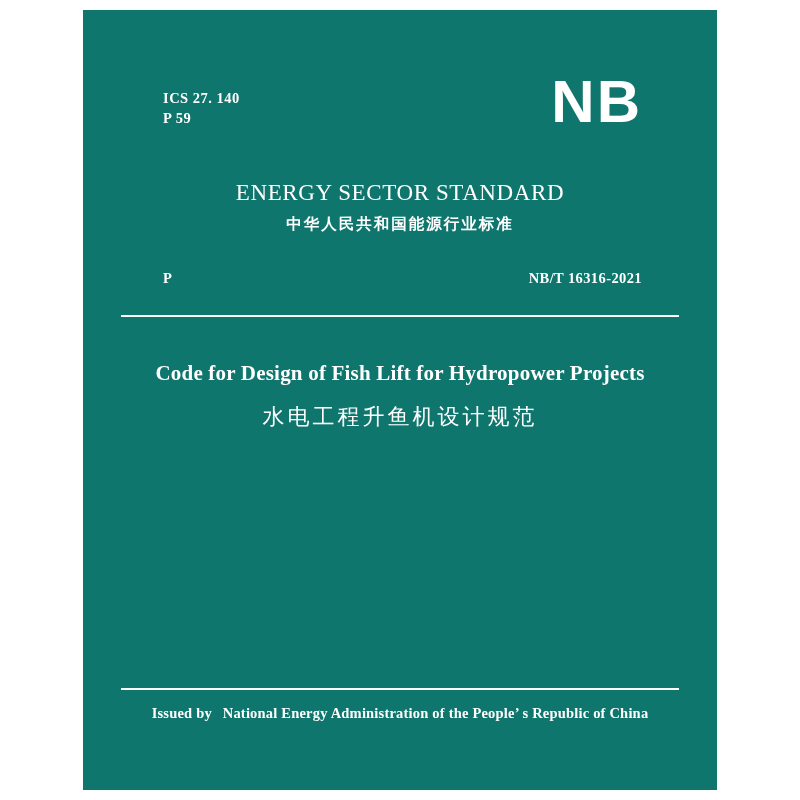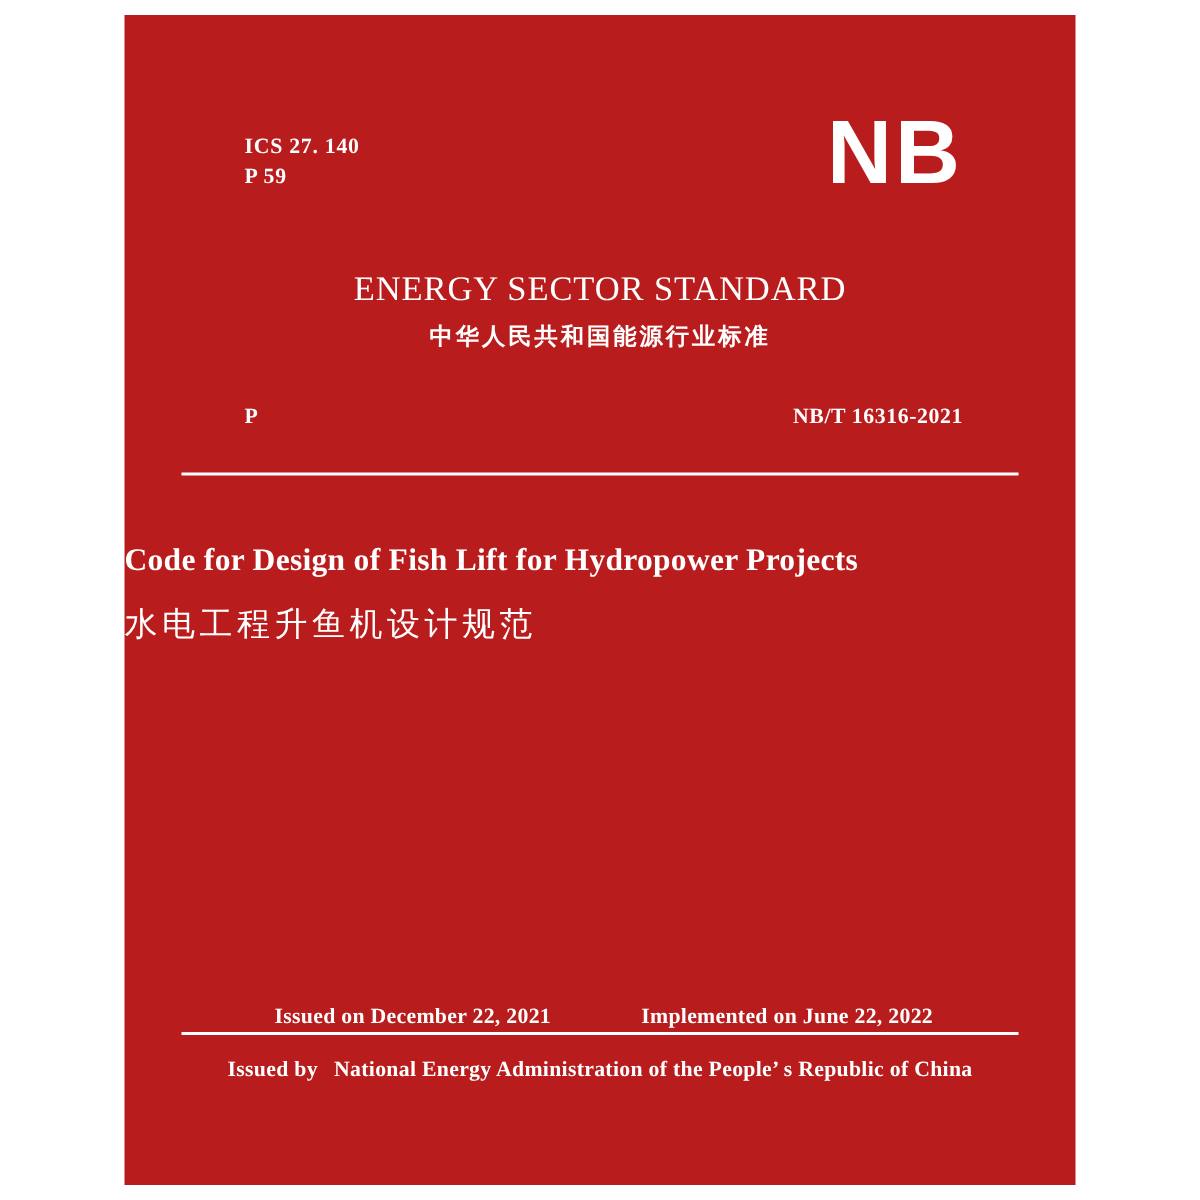--- a/index.html
+++ b/index.html
@@ -18,21 +18,21 @@
     height: 800px;
     background: #ffffff;
     overflow: hidden;
   }
   .cover {
     position: absolute;
     left: 83px;
     top: 10px;
     width: 634px;
     height: 780px;
-    background: #b91c1c;
+    background: #0f766e;
     color: #ffffff;
     box-sizing: border-box;
   }
   
   .ics-block {
     position: absolute;
     left: 80px;
     top: 78px;
     font-family: "Liberation Serif", serif;
     font-weight: bold;
@@ -100,20 +100,21 @@
     background: #ffffff;
   }
   .rule-top { top: 305px; }
   .rule-bottom { top: 678px; }
   
   .subject {
     position: absolute;
     left: 0;
     right: 0;
     top: 348px;
+    text-align: center;
   }
   .subject .en {
     font-family: "Liberation Serif", serif;
     font-weight: bold;
     font-size: 21px;
     letter-spacing: 0.2px;
     line-height: 30px;
   }
   .subject .zh {
     font-family: "DejaVu Sans", sans-serif;
@@ -176,24 +177,20 @@
 
     <div class="rule rule-top"></div>
 
     <div class="subject">
       <div class="en">Code for Design of Fish Lift for Hydropower Projects</div>
       <div class="zh">水电工程升鱼机设计规范</div>
     </div>
 
     <div class="rule rule-bottom"></div>
 
-    <div class="dates">
-      <span>Issued on December 22, 2021</span>
-      <span>Implemented on June 22, 2022</span>
-    </div>
 
     <div class="issuer">
       <span class="by">Issued by</span>
       <span>National Energy Administration of the People’ s Republic of China</span>
     </div>
 
   </div>
 </div>
 
 </body></html>

